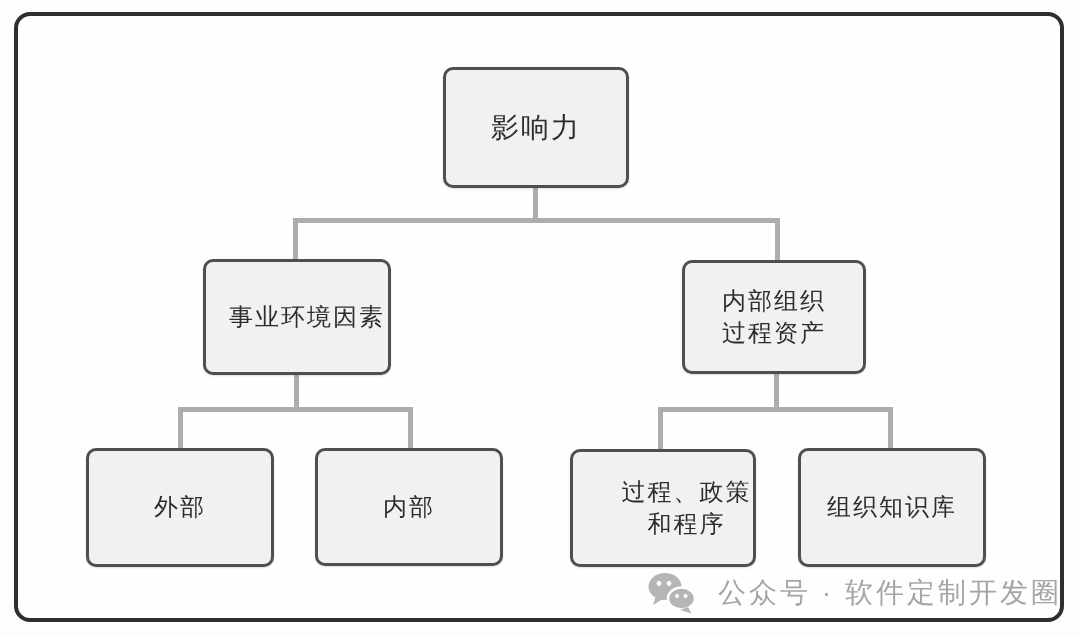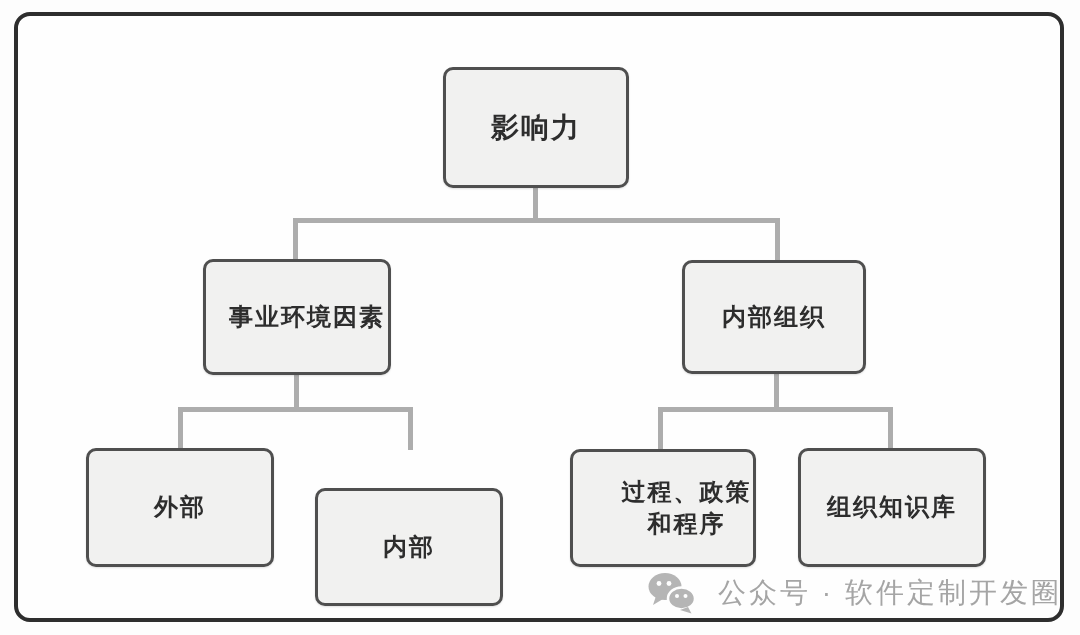--- a/index.html
+++ b/index.html
@@ -21,21 +21,21 @@
   .node {
     position: absolute;
     background: var(--box_fill, #f1f1f0);
     border: 3px solid var(--box_border, #4f4f4f);
     border-radius: 10px;
     display: flex;
     flex-direction: column;
     align-items: center;
     justify-content: center;
     color: var(--box_text, #2d2d2d);
-    font-weight: bold;
+    font-weight: normal;
     font-size: 24px;
     line-height: 1.35;
     text-align: left;
     letter-spacing: 2px;
     z-index: 2;
     box-shadow: 0 1px 2px rgba(0,0,0,0.12);
   }
   .node.root { font-size: 28px; }
   .conn {
     position: absolute;
@@ -81,27 +81,28 @@
 <div class="node root" style="left:443px; top:67px; width:186px; height:121px;">
   <span>影响力</span>
 </div>
 
 <div class="node" style="left:203px; top:259px; width:188px; height:116px;padding-left:20px;">
   <span>事业环境因素</span>
 </div>
 
 <div class="node" style="left:682px; top:260px; width:184px; height:114px;">
   <span>内部组织</span>
+  <span>过程资产</span>
 </div>
 
 <div class="node" style="left:86px; top:448px; width:188px; height:119px;">
   <span>外部</span>
 </div>
 
-<div class="node" style="left:315px; top:448px; width:188px; height:118px;margin-top:40px;">
+<div class="node" style="left:315px; top:448px; width:188px; height:118px;">
   <span>内部</span>
 </div>
 
 <div class="node" style="left:570px; top:449px; width:186px; height:118px;padding-left:47px;">
   <span>过程、政策</span>
   <span>和程序</span>
 </div>
 
 <div class="node" style="left:798px; top:448px; width:188px; height:119px;">
   <span>组织知识库</span>

